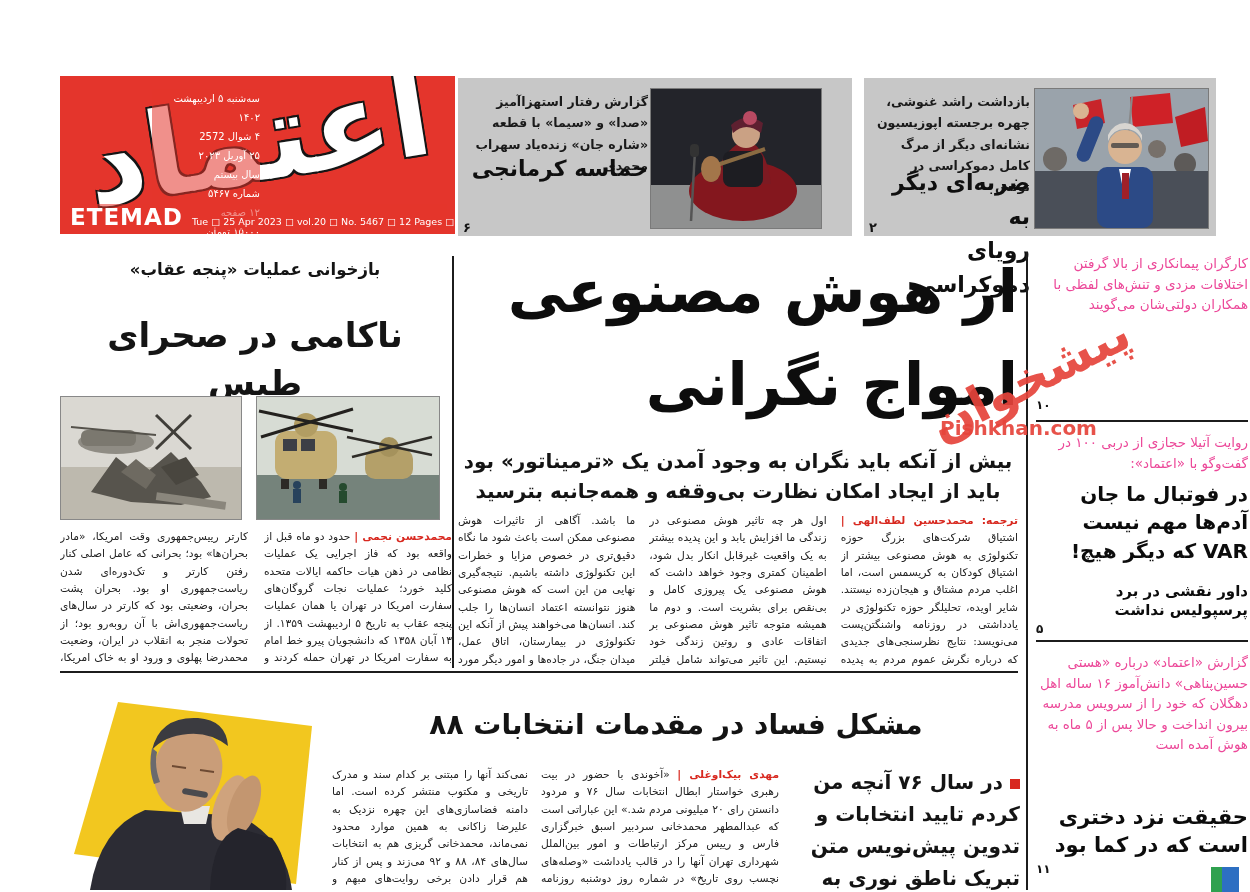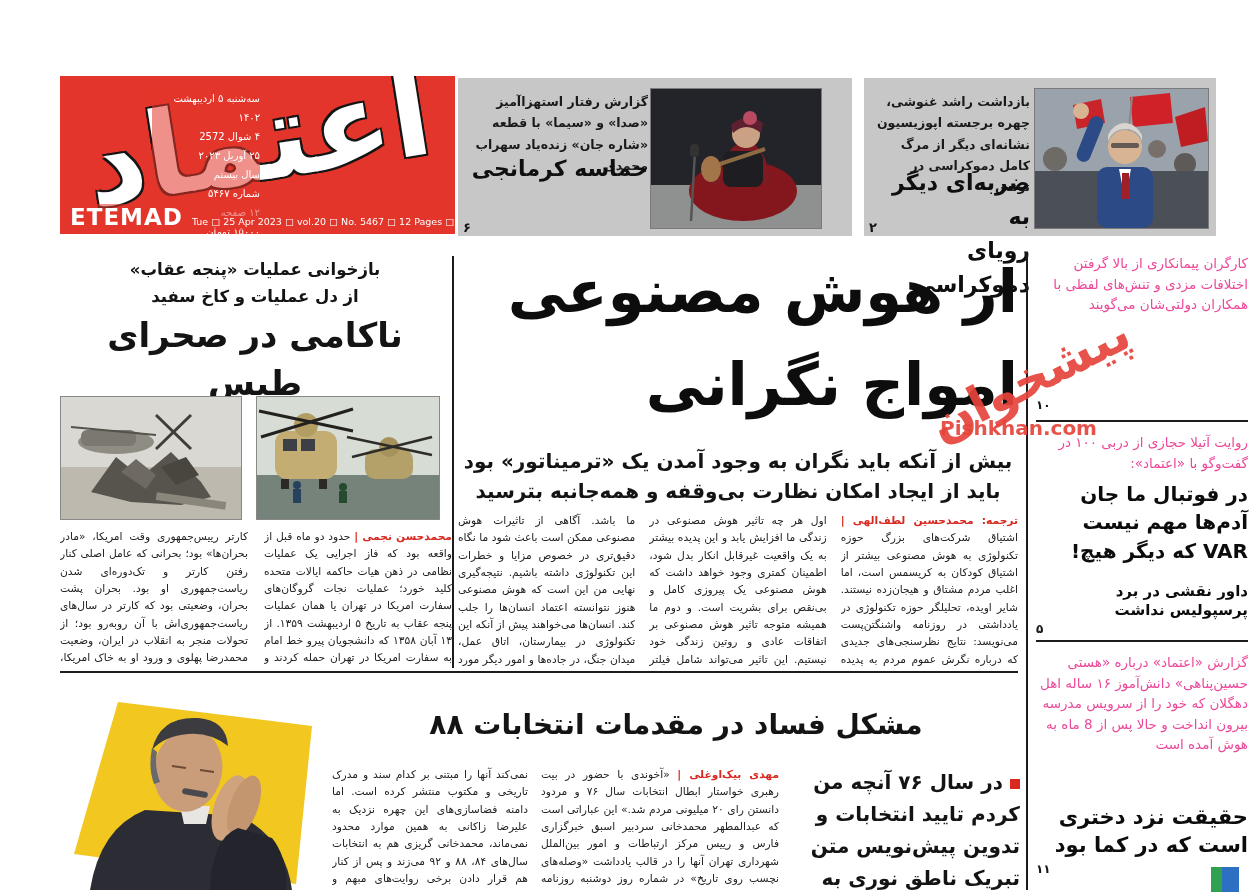--- a/index.html
+++ b/index.html
@@ -142,21 +142,20 @@
         <rect x="76" y="54" width="28" height="5" rx="2" fill="#444" opacity="0.8"></rect>
         <rect x="48" y="26" width="14" height="48" rx="7" fill="#2c4a86" transform="rotate(22 55 50)"></rect>
         <circle cx="46" cy="22" r="8" fill="#d9b492"></circle>
       </svg>
     </div>
     <div class="gb-page">۲</div>
   </div>
 
   <div class="abs tabas-kicker">
     <div>بازخوانی عملیات «پنجه عقاب»</div>
-    <div>از دل عملیات و کاخ سفید</div>
   </div>
   <div class="abs tabas-headline">ناکامی در صحرای طبس</div>
 
   <div class="abs tabas-photos">
     <div class="photo-frame" style="width:180px;height:122px;">
       <svg width="180" height="122" viewBox="0 0 180 122">
         <rect width="180" height="122" fill="#dad8d2"></rect>
         <rect y="70" width="180" height="52" fill="#bdb9ae"></rect>
         <ellipse cx="55" cy="45" rx="38" ry="12" fill="#8f8c84"></ellipse>
         <rect x="20" y="33" width="55" height="16" rx="6" fill="#7b786f"></rect>
@@ -235,21 +234,21 @@
   <div class="abs sb sb-kicker" style="top:253px;">کارگران پیمانکاری از بالا گرفتن اختلافات مزدی و تنش‌های لفظی با همکاران دولتی‌شان می‌گویند</div>
   <div class="abs sb sb-page" style="top:398px;">۱۰</div>
   <div class="abs rule" style="left:1036px;top:420px;width:212px;height:1.5px;"></div>
 
   <div class="abs sb sb-kicker" style="top:432px;">روایت آتیلا حجازی از دربی ۱۰۰ در گفت‌وگو با «اعتماد»:</div>
   <div class="abs sb sb-headline" style="top:480px;font-size:20px;line-height:1.42;">در فوتبال ما جان آدم‌ها مهم نیست VAR که دیگر هیچ!</div>
   <div class="abs sb sb-headline" style="top:582px;font-size:15px;line-height:1.25;">داور نقشی در برد پرسپولیس نداشت</div>
   <div class="abs sb sb-page" style="top:622px;">۵</div>
   <div class="abs rule" style="left:1036px;top:640px;width:212px;height:1.5px;"></div>
 
-  <div class="abs sb sb-kicker" style="top:652px;">گزارش «اعتماد» درباره «هستی حسین‌پناهی» دانش‌آموز ۱۶ ساله اهل دهگلان که خود را از سرویس مدرسه بیرون انداخت و حالا پس از 8 ماه به هوش آمده است</div>
+  <div class="abs sb sb-kicker" style="top:652px;">گزارش «اعتماد» درباره «هستی حسین‌پناهی» دانش‌آموز ۱۶ ساله اهل دهگلان که خود را از سرویس مدرسه بیرون انداخت و حالا پس از ۵ ماه به هوش آمده است</div>
   <div class="abs sb sb-headline" style="top:804px;font-size:21px;line-height:1.33;">حقیقت نزد دختری است که در کما بود</div>
   <div class="abs sb sb-page" style="top:862px;width:18px;">۱۱</div>
 
   <div class="abs wm-fa">پیشخوان</div>
   <div class="abs wm-en">Pishkhan.com</div>
 
   <div class="abs akh-photo">
     <svg width="268" height="202" viewBox="0 0 268 202">
       <rect width="268" height="202" fill="#ffffff"></rect>
       <polygon points="58,14 252,38 236,196 14,166" fill="#f2c71f"></polygon>

